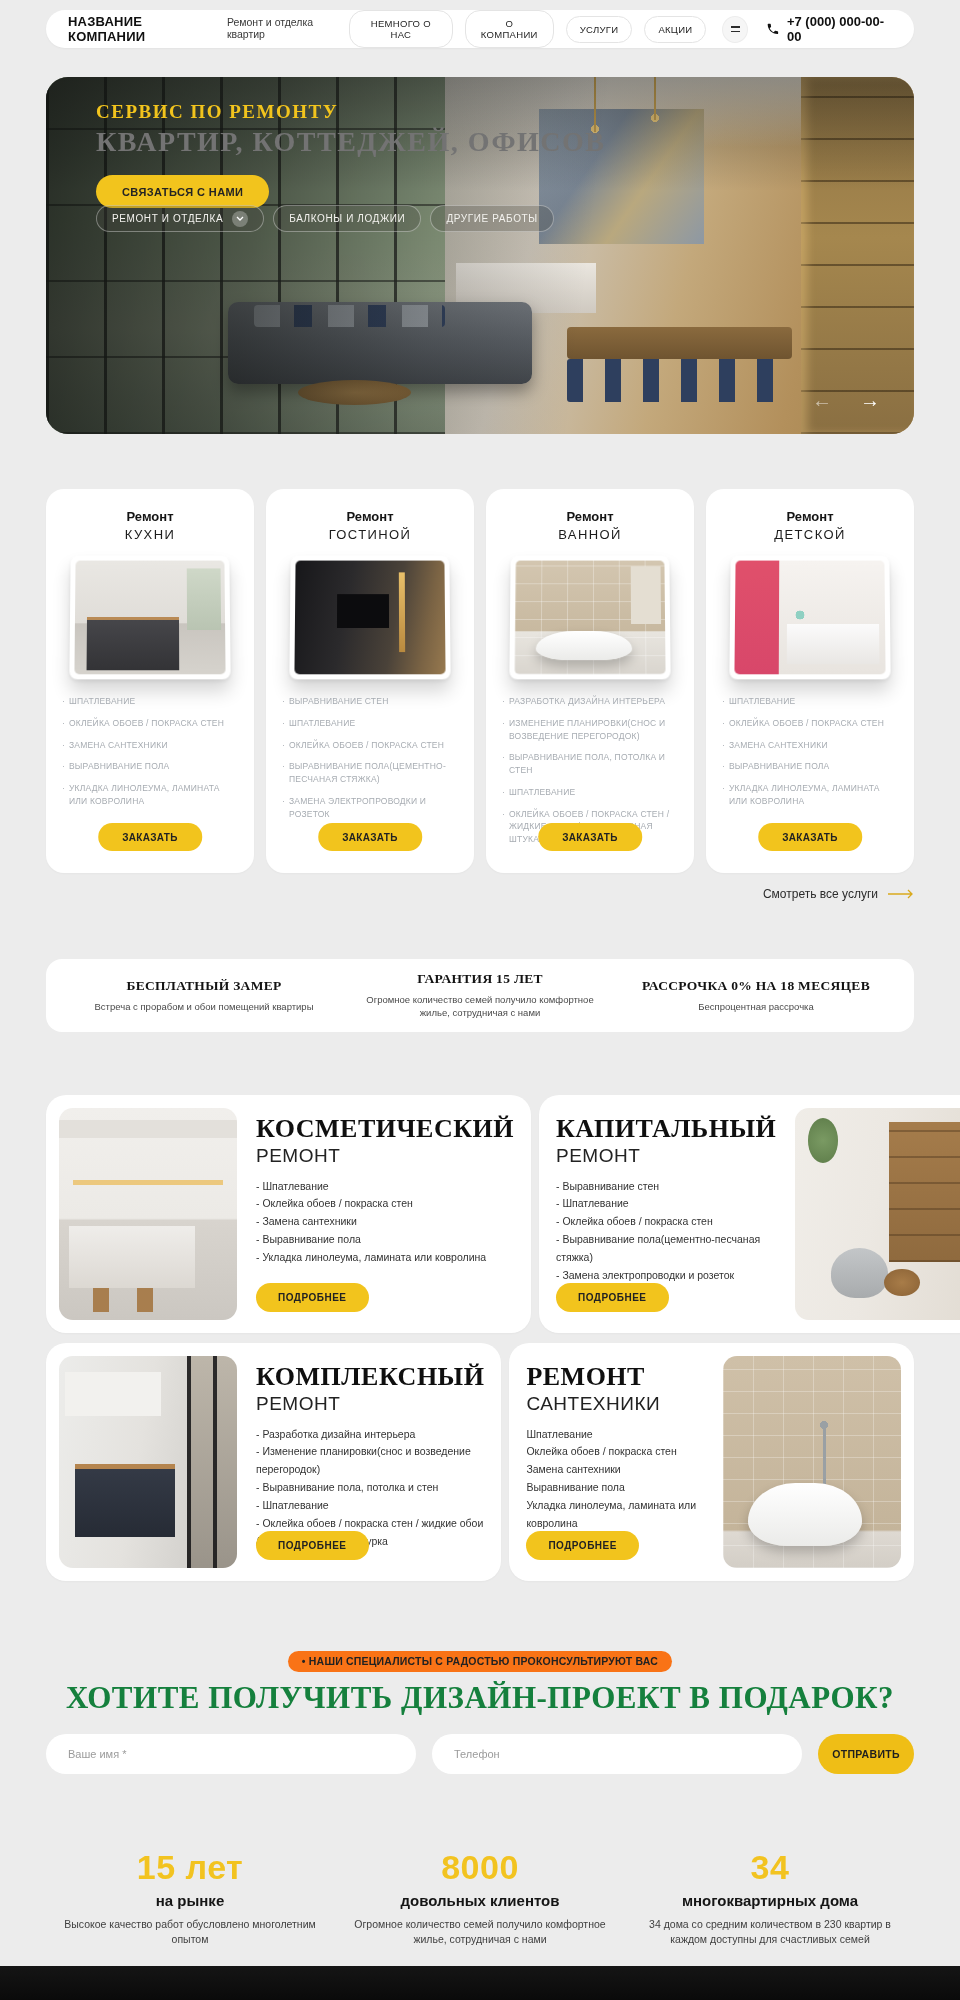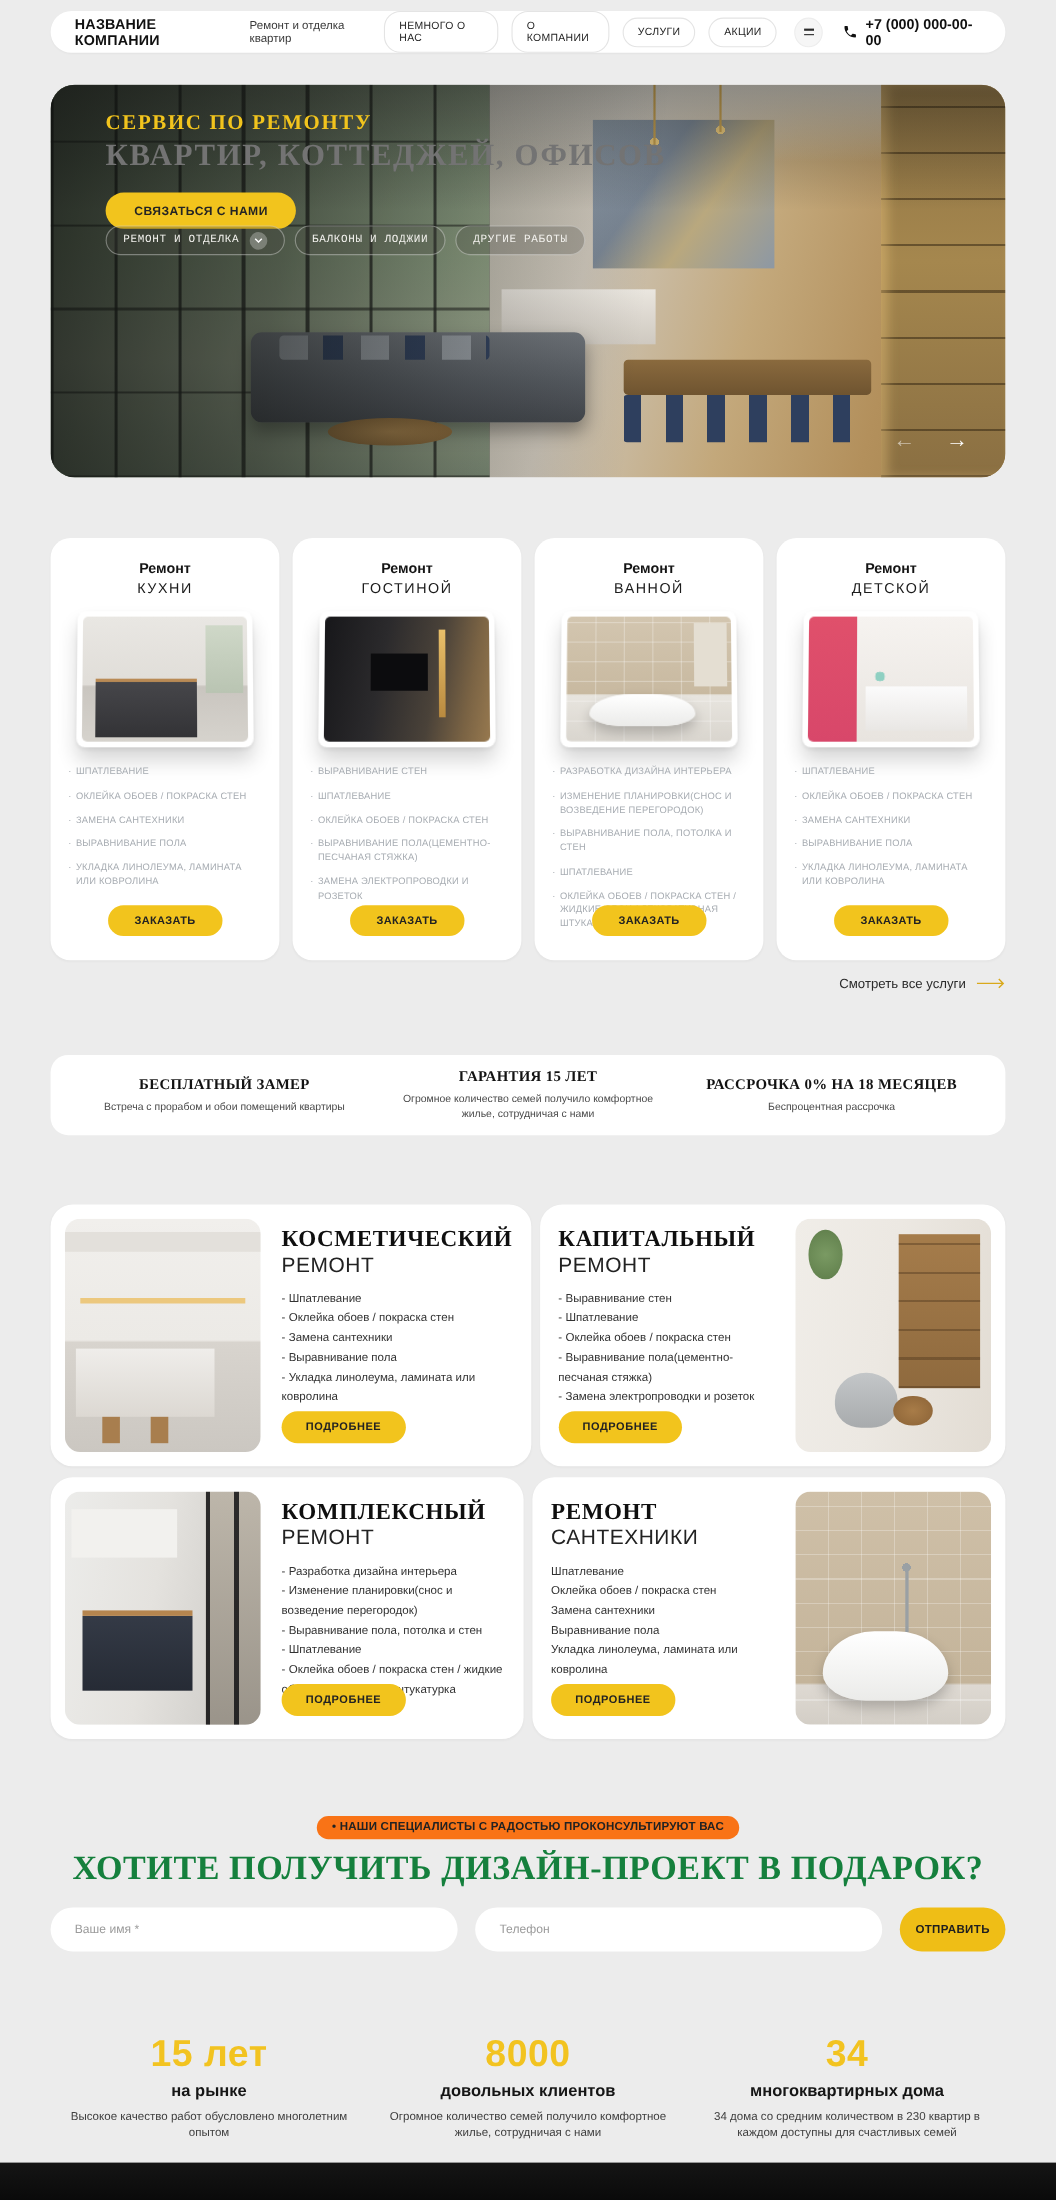--- a/index.html
+++ b/index.html
@@ -7,21 +7,21 @@
   .page { position:relative; width:960px; height:2000px; background:#ECECEC;
           font-family:"Liberation Sans", sans-serif; overflow:hidden; margin:0 auto; }
 
   
   .topbar { display:flex; align-items:center; height:38px; background:#fff;
             border-radius:19px; margin:10px 46px 0; padding:0 10px 0 22px;
             box-shadow:0 1px 2px rgba(0,0,0,.04); }
   .brand { display:flex; align-items:baseline; gap:10px; }
   .brand-name { font-weight:bold; font-size:13px; letter-spacing:.2px; color:#101010; }
   .brand-tag { font-size:10.5px; color:#3a3a3a; }
-  .nav { margin-left:auto; display:flex; gap:12px; align-items:center; }
+  .nav { margin-left:auto; display:flex; gap:12px; align-items:center;text-align:center; }
   .nav-pill { border:1px solid #e4e4e4; border-radius:15px; padding:7px 13px;
               font-size:9.5px; color:#1e1e1e; letter-spacing:.3px; background:#fff; cursor:pointer; }
   .menu-btn { width:27px; height:27px; border:1px solid #ededed; background:#f6f6f6;
               border-radius:50%; display:flex; flex-direction:column; gap:3px;
               align-items:center; justify-content:center; margin-left:16px; cursor:pointer; }
   .menu-btn i { display:block; width:9px; height:1.5px; background:#2b2b2b; }
   .phone { display:flex; align-items:center; gap:7px; font-weight:bold;
            font-size:13px; color:#101010; margin:0 10px 0 18px; }
 
   
@@ -70,21 +70,21 @@
       linear-gradient(97deg, rgba(14,16,14,.78) 0%, rgba(14,16,14,.5) 25%, rgba(14,16,14,.18) 45%, rgba(14,16,14,0) 62%),
       linear-gradient(180deg, rgba(14,16,14,.38) 0%, rgba(14,16,14,0) 32%); }
   .hero-content { position:absolute; left:50px; top:24px; z-index:5; }
   .hero-kicker { font-family:"Liberation Serif", serif; font-weight:bold;
                  color:#F2C41D; font-size:19px; letter-spacing:1.5px; }
   .hero-title { font-family:"Liberation Serif", serif; font-weight:bold; color:#737373;
                 font-size:28px; letter-spacing:1.5px; margin-top:3px; }
   .hero-cta { display:inline-flex; margin-top:17px; background:#F2C41D; border:none;
               border-radius:17px; height:33px; padding:0 26px; align-items:center;
               font-size:11px; font-weight:bold; color:#242424; letter-spacing:.4px; cursor:pointer; }
-  .hero-tabs { position:absolute; left:50px; top:128px; display:flex; gap:9px; z-index:5;font-family:Liberation Mono, monospace; }
+  .hero-tabs { position:absolute; left:50px; top:128px; display:flex; gap:9px; z-index:5; }
   .hero-tab { display:flex; align-items:center; gap:9px; height:27px; padding:0 15px;
               border:1px solid rgba(255,255,255,.35); border-radius:15px;
               background:rgba(70,70,62,.28); color:#f3f2ee; font-size:10px;
               letter-spacing:.6px; cursor:pointer; }
   .tab-chevron { width:16px; height:16px; border-radius:50%; background:rgba(255,255,255,.28);
                  display:flex; align-items:center; justify-content:center; }
   .hero-arrows { position:absolute; right:30px; bottom:20px; display:flex; gap:20px; z-index:5; }
   .hero-arrow { width:28px; height:28px; border:none; background:none; color:#fff;
                 font-size:20px; cursor:pointer; line-height:1; }
   .hero-arrow.prev { opacity:.55; }
@@ -139,21 +139,21 @@
   .benefit-text { font-size:9.5px; color:#4a4a4a; margin:6px auto 0; line-height:1.4; max-width:250px; }
 
   
   .repair-row { display:flex; gap:8px; margin:10px 46px 0; }
   .repair-row.first { margin-top:63px; }
   .rcard { flex:1; background:#fff; border-radius:20px; height:238px; display:flex;
            padding:13px; gap:15px; box-shadow:0 1px 2px rgba(0,0,0,.03); }
   .rcard.reverse { flex-direction:row-reverse; }
   .rphoto { width:178px; height:212px; border-radius:14px; flex:none; position:relative; overflow:hidden; }
   .rbody { flex:1; position:relative; padding:6px 4px 0 4px; }
-  .rtitle1 { font-family:"Liberation Serif", serif; font-weight:bold; font-size:21px;
+  .rtitle1 { font-family:"Liberation Serif", serif; font-weight:bold; font-size:26px;
              letter-spacing:.5px; color:#0f0f0f; }
   .rtitle2 { font-size:19px; color:#222; letter-spacing:.5px; margin-top:1px; }
   .rlist { margin-top:11px; }
   .ritem { font-size:10.5px; color:#333; line-height:1.7; }
   .more-btn { position:absolute; left:4px; bottom:8px; background:#F2C41D; border:none;
               border-radius:16px; height:29px; padding:0 22px; font-size:10px; font-weight:bold;
               letter-spacing:.5px; color:#222; display:flex; align-items:center; cursor:pointer; }
   
   .bph-kitchen-white { background:
       linear-gradient(#e3e0db,#e3e0db) no-repeat 0 12px / 100% 18px,

